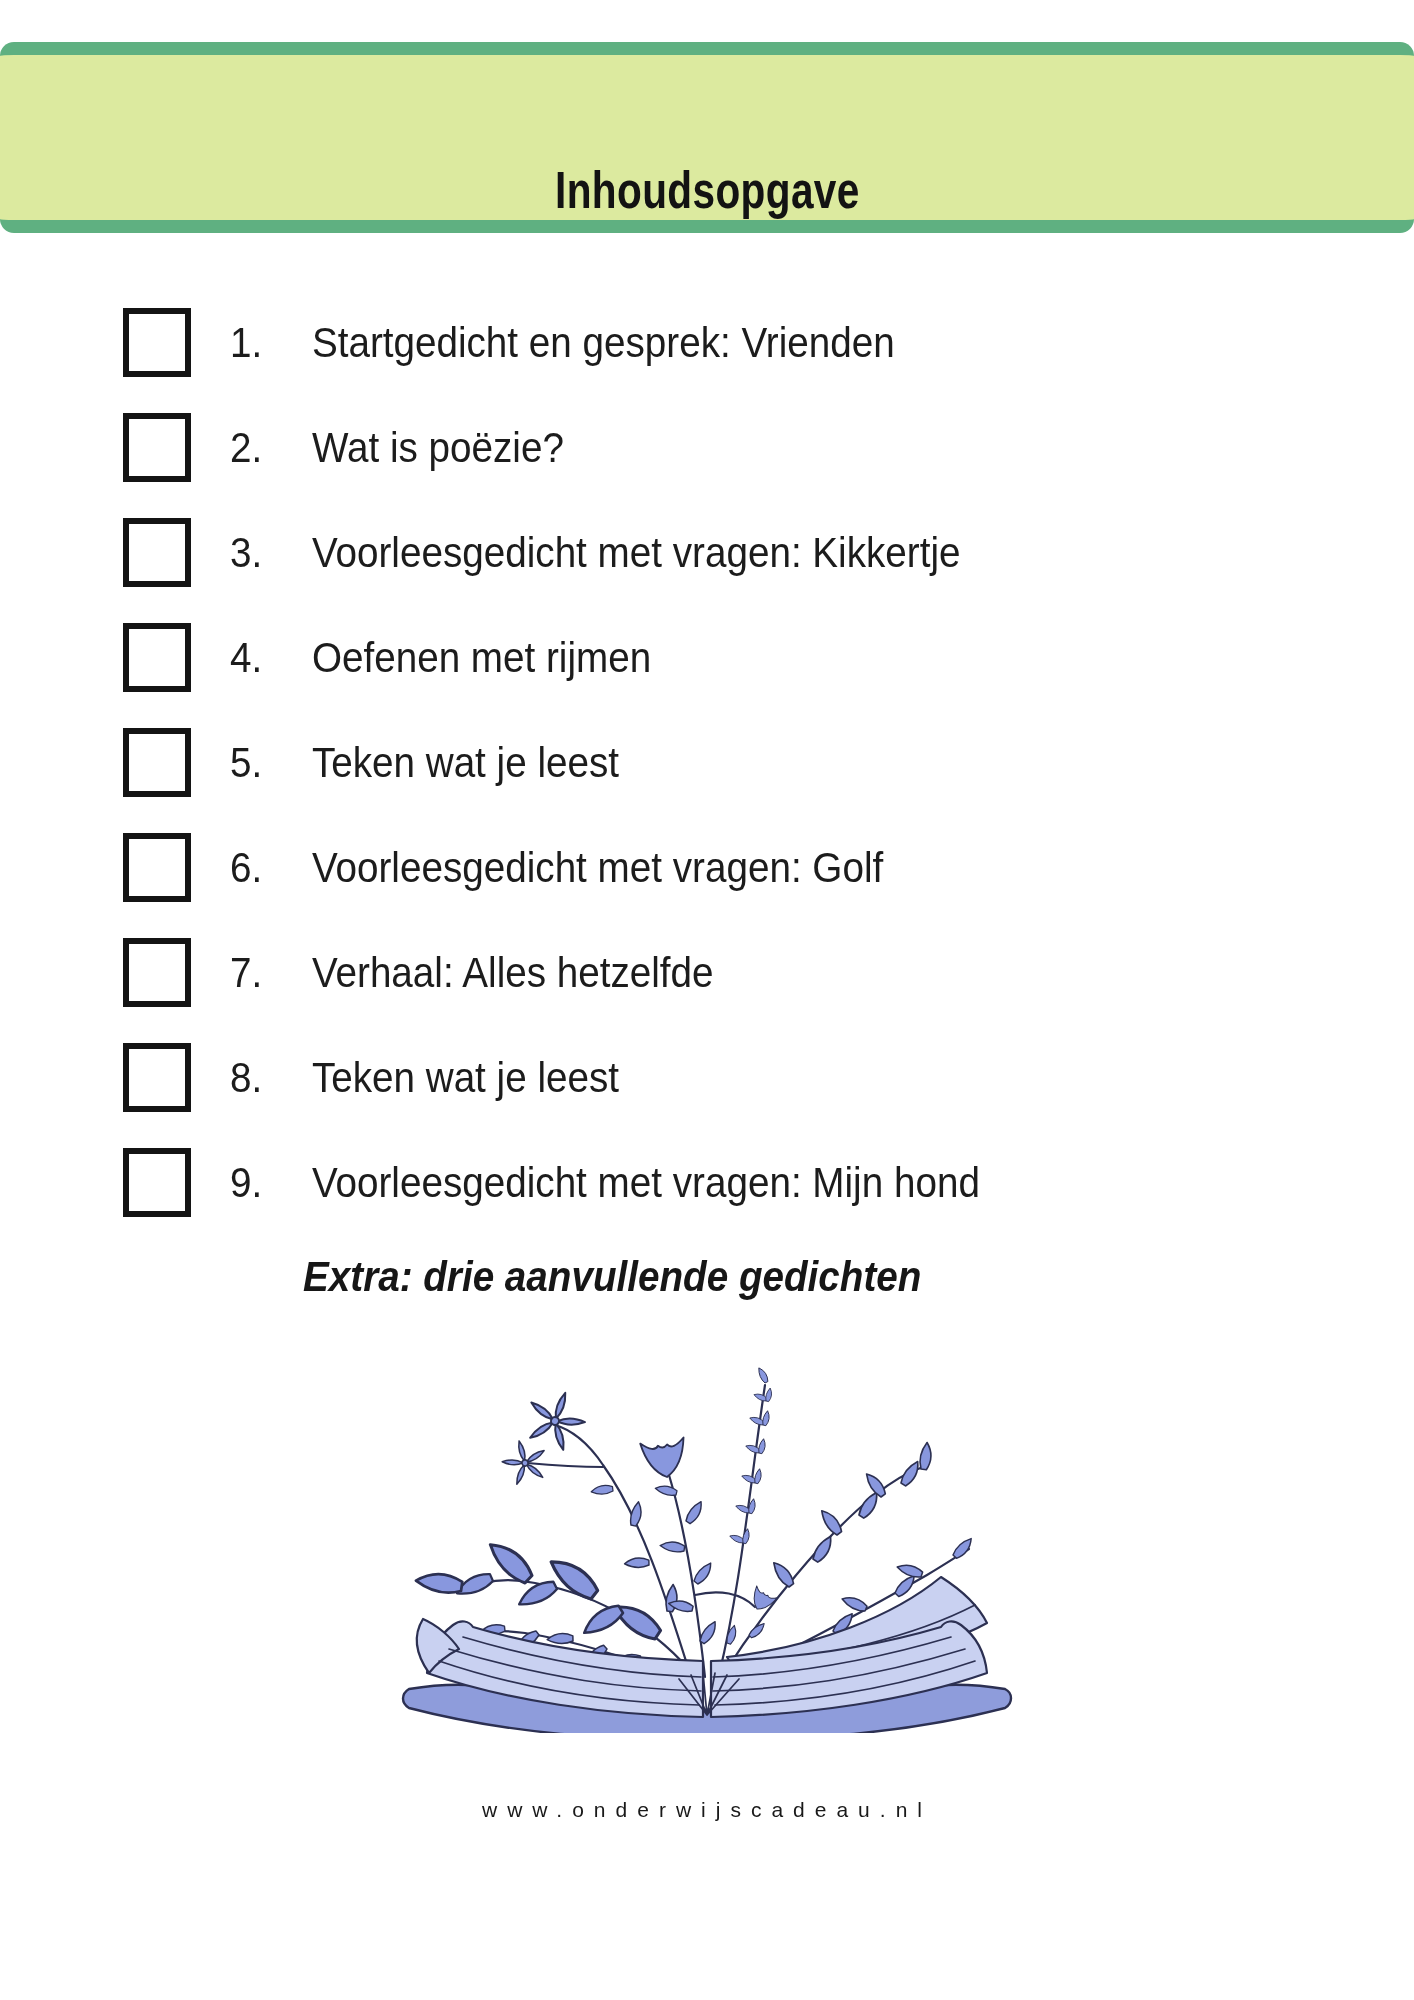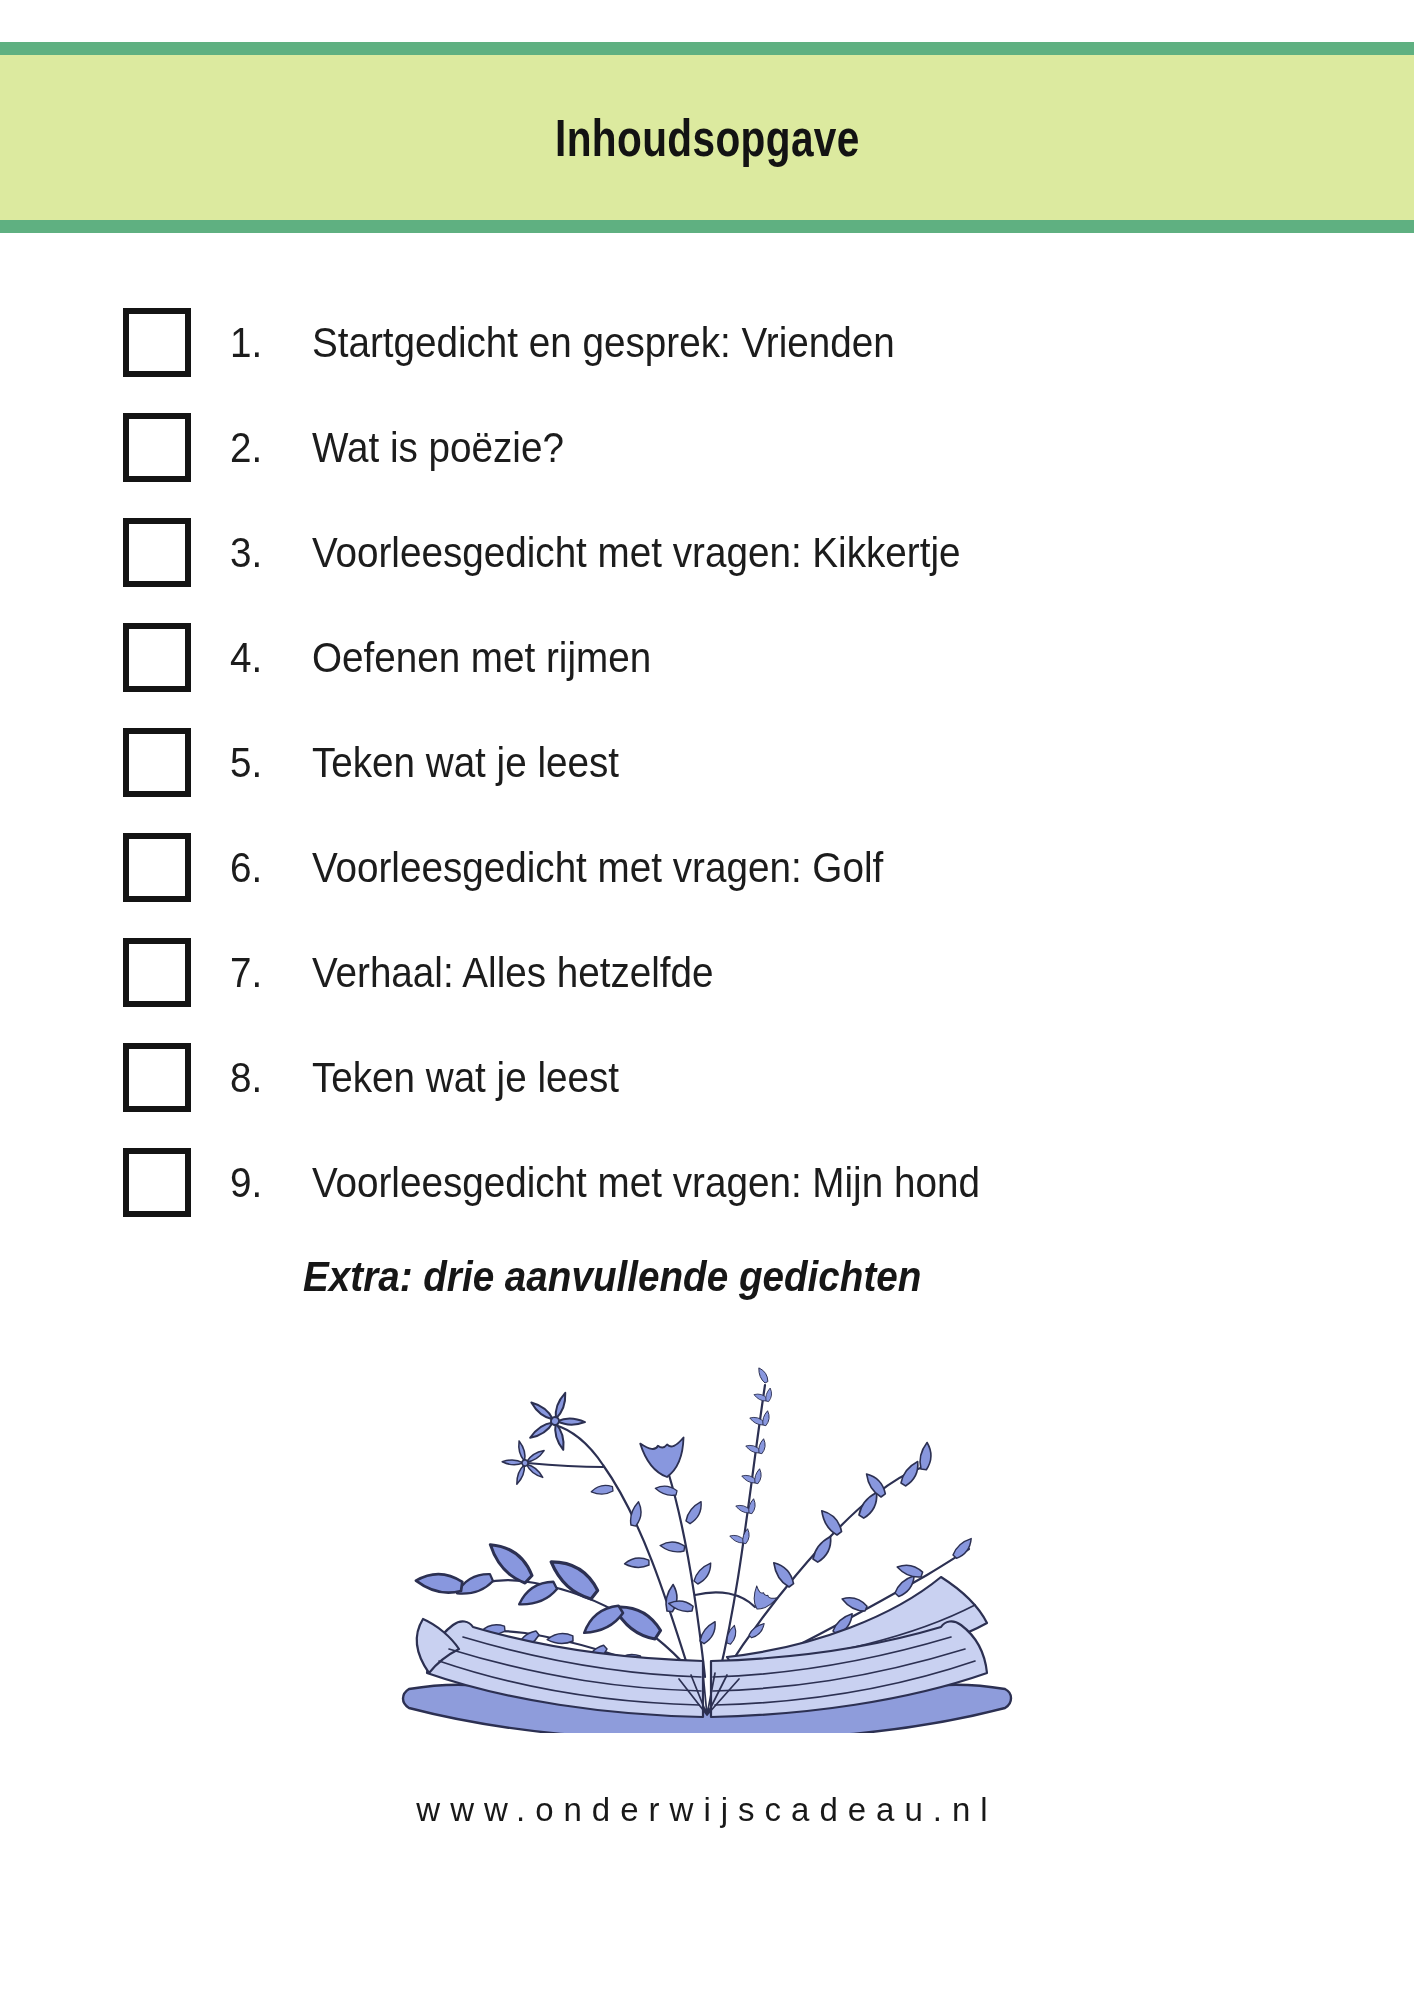--- a/index.html
+++ b/index.html
@@ -11,21 +11,21 @@
   body{
     width:1414px;height:2000px;position:relative;overflow:hidden;
     background:#ffffff;color:var(--ink);
     font-family:"Liberation Sans", sans-serif;
   }
   
   .band-wrap{margin-top:42px;}
   .band{
     height:191px;background:var(--band);
     border-top:13px solid var(--strip);border-bottom:13px solid var(--strip);
-    display:flex;align-items:center;justify-content:center;
+    display:flex;align-items:flex-end;justify-content:center;border-radius:14px;
   }
   .title{
     margin:0;font-size:52px;font-weight:bold;color:#131313;
     transform:scaleX(.78);transform-origin:center;letter-spacing:.5px;
     white-space:nowrap;
   }
   
   .toc{padding-top:75px;}
   .row{display:flex;align-items:center;height:69px;margin-bottom:36px;}
   .checkbox{
@@ -45,21 +45,21 @@
   }
   
   .illus{width:620px;height:390px;margin:42px auto 0;display:block;}
   .st{fill:none;stroke:var(--outline);stroke-width:2.2;stroke-linecap:round;}
   .ln{fill:none;stroke:var(--outline);stroke-width:1.7;stroke-linecap:round;}
   .lf{fill:var(--plant);stroke:var(--outline);stroke-width:1.6;stroke-linejoin:round;}
   .bk{fill:var(--page);stroke:var(--outline);stroke-width:2.2;stroke-linejoin:round;}
   .cv{fill:var(--cover);stroke:var(--outline);stroke-width:2.4;stroke-linejoin:round;}
   
   .site{
-    margin-top:56px;text-align:center;font-size:33px;line-height:42px;
+    margin-top:56px;text-align:center;font-size:21px;line-height:42px;
     letter-spacing:10px;color:#191919;
   }
 </style>
 </head>
 <body>
 
 <header class="band-wrap">
   <div class="band">
     <h1 class="title">Inhoudsopgave</h1>
   </div>

